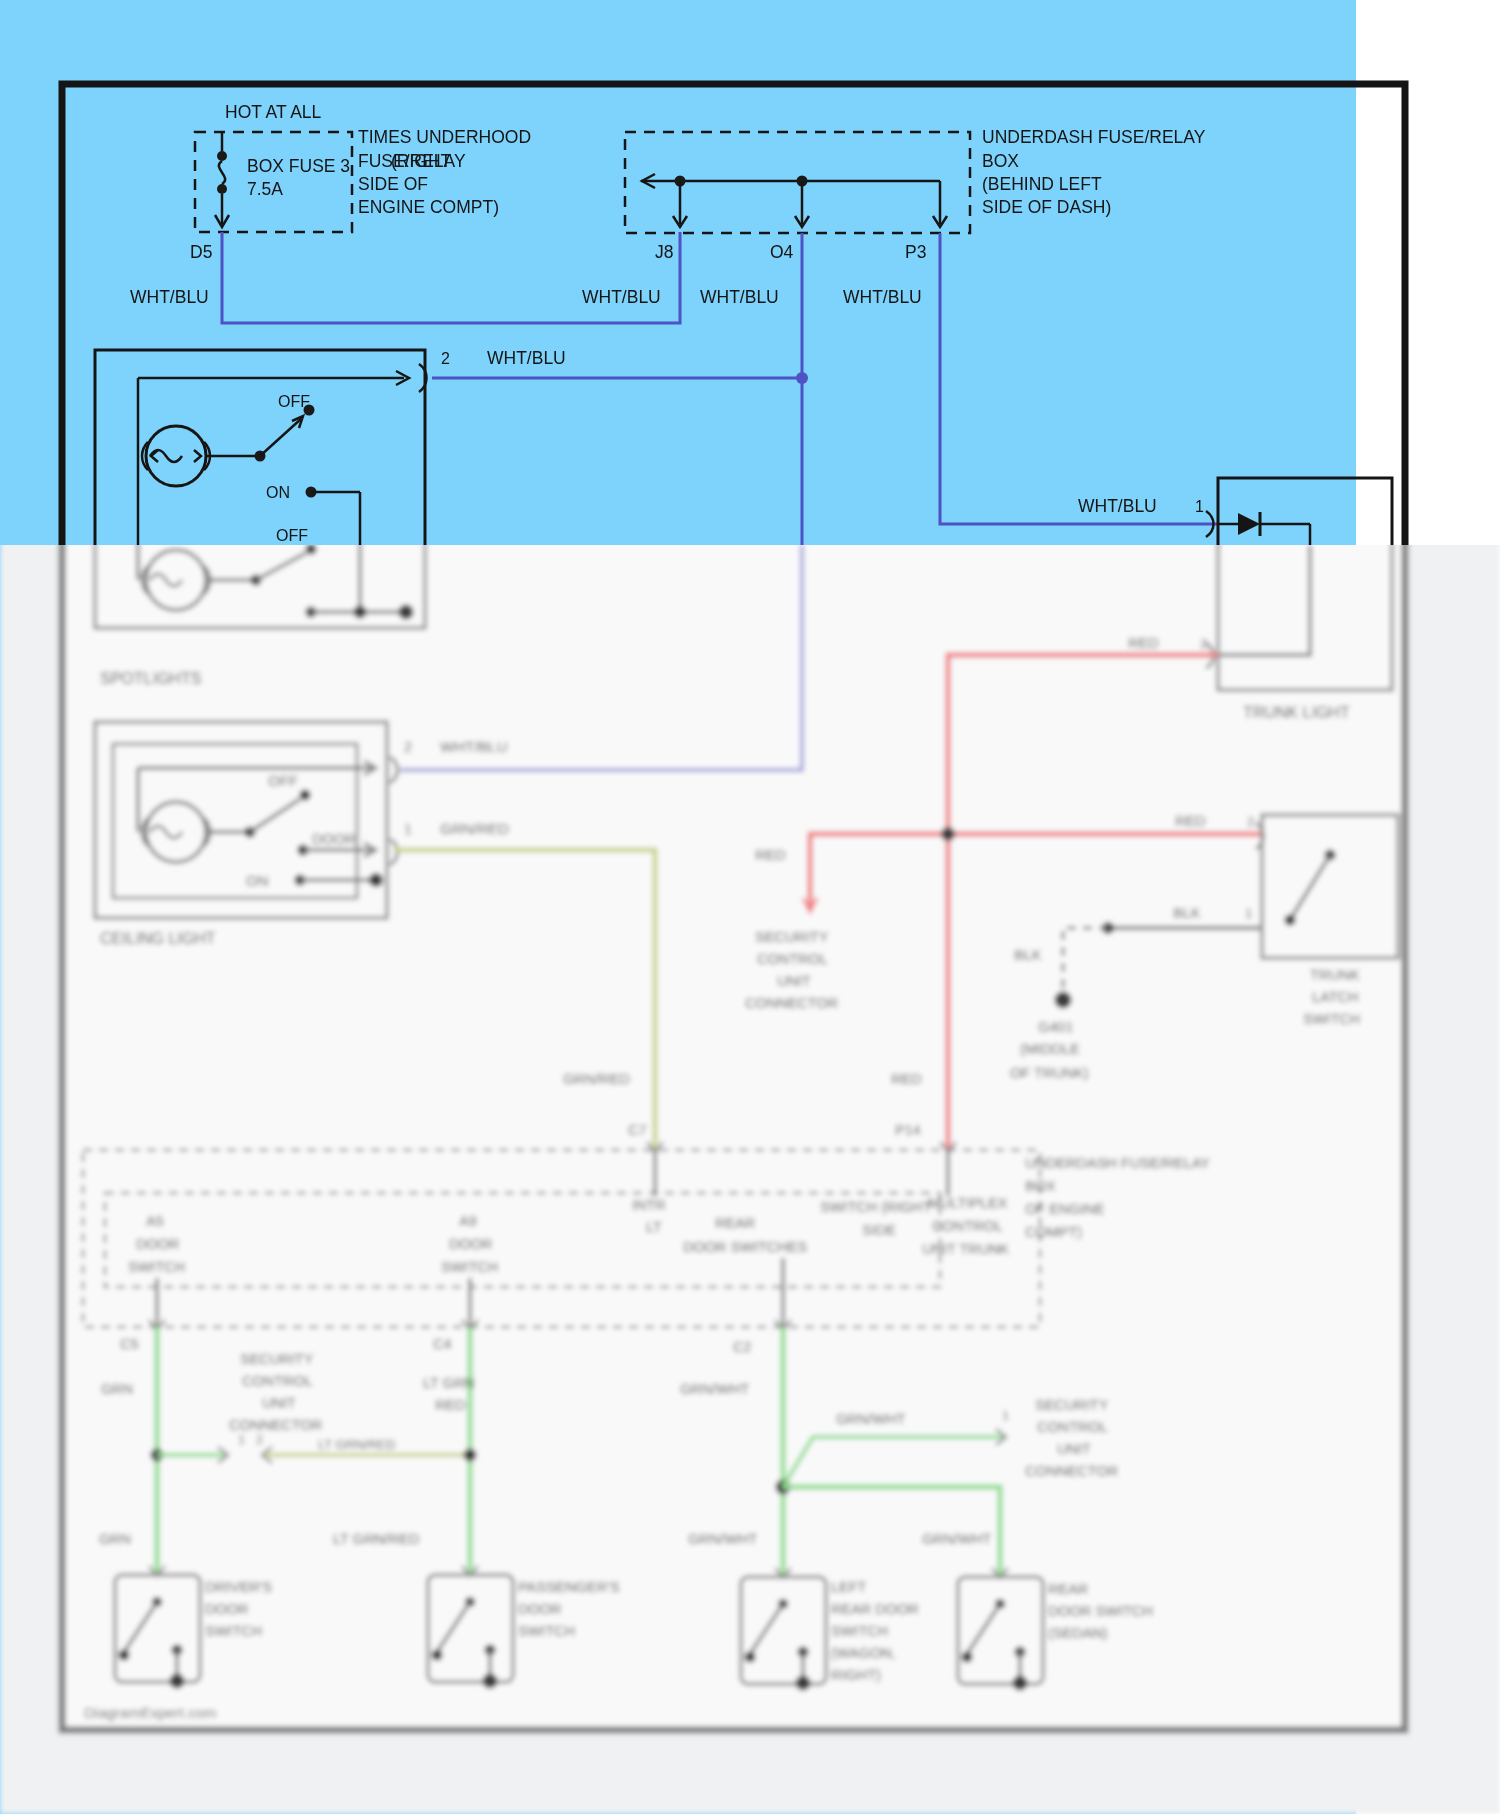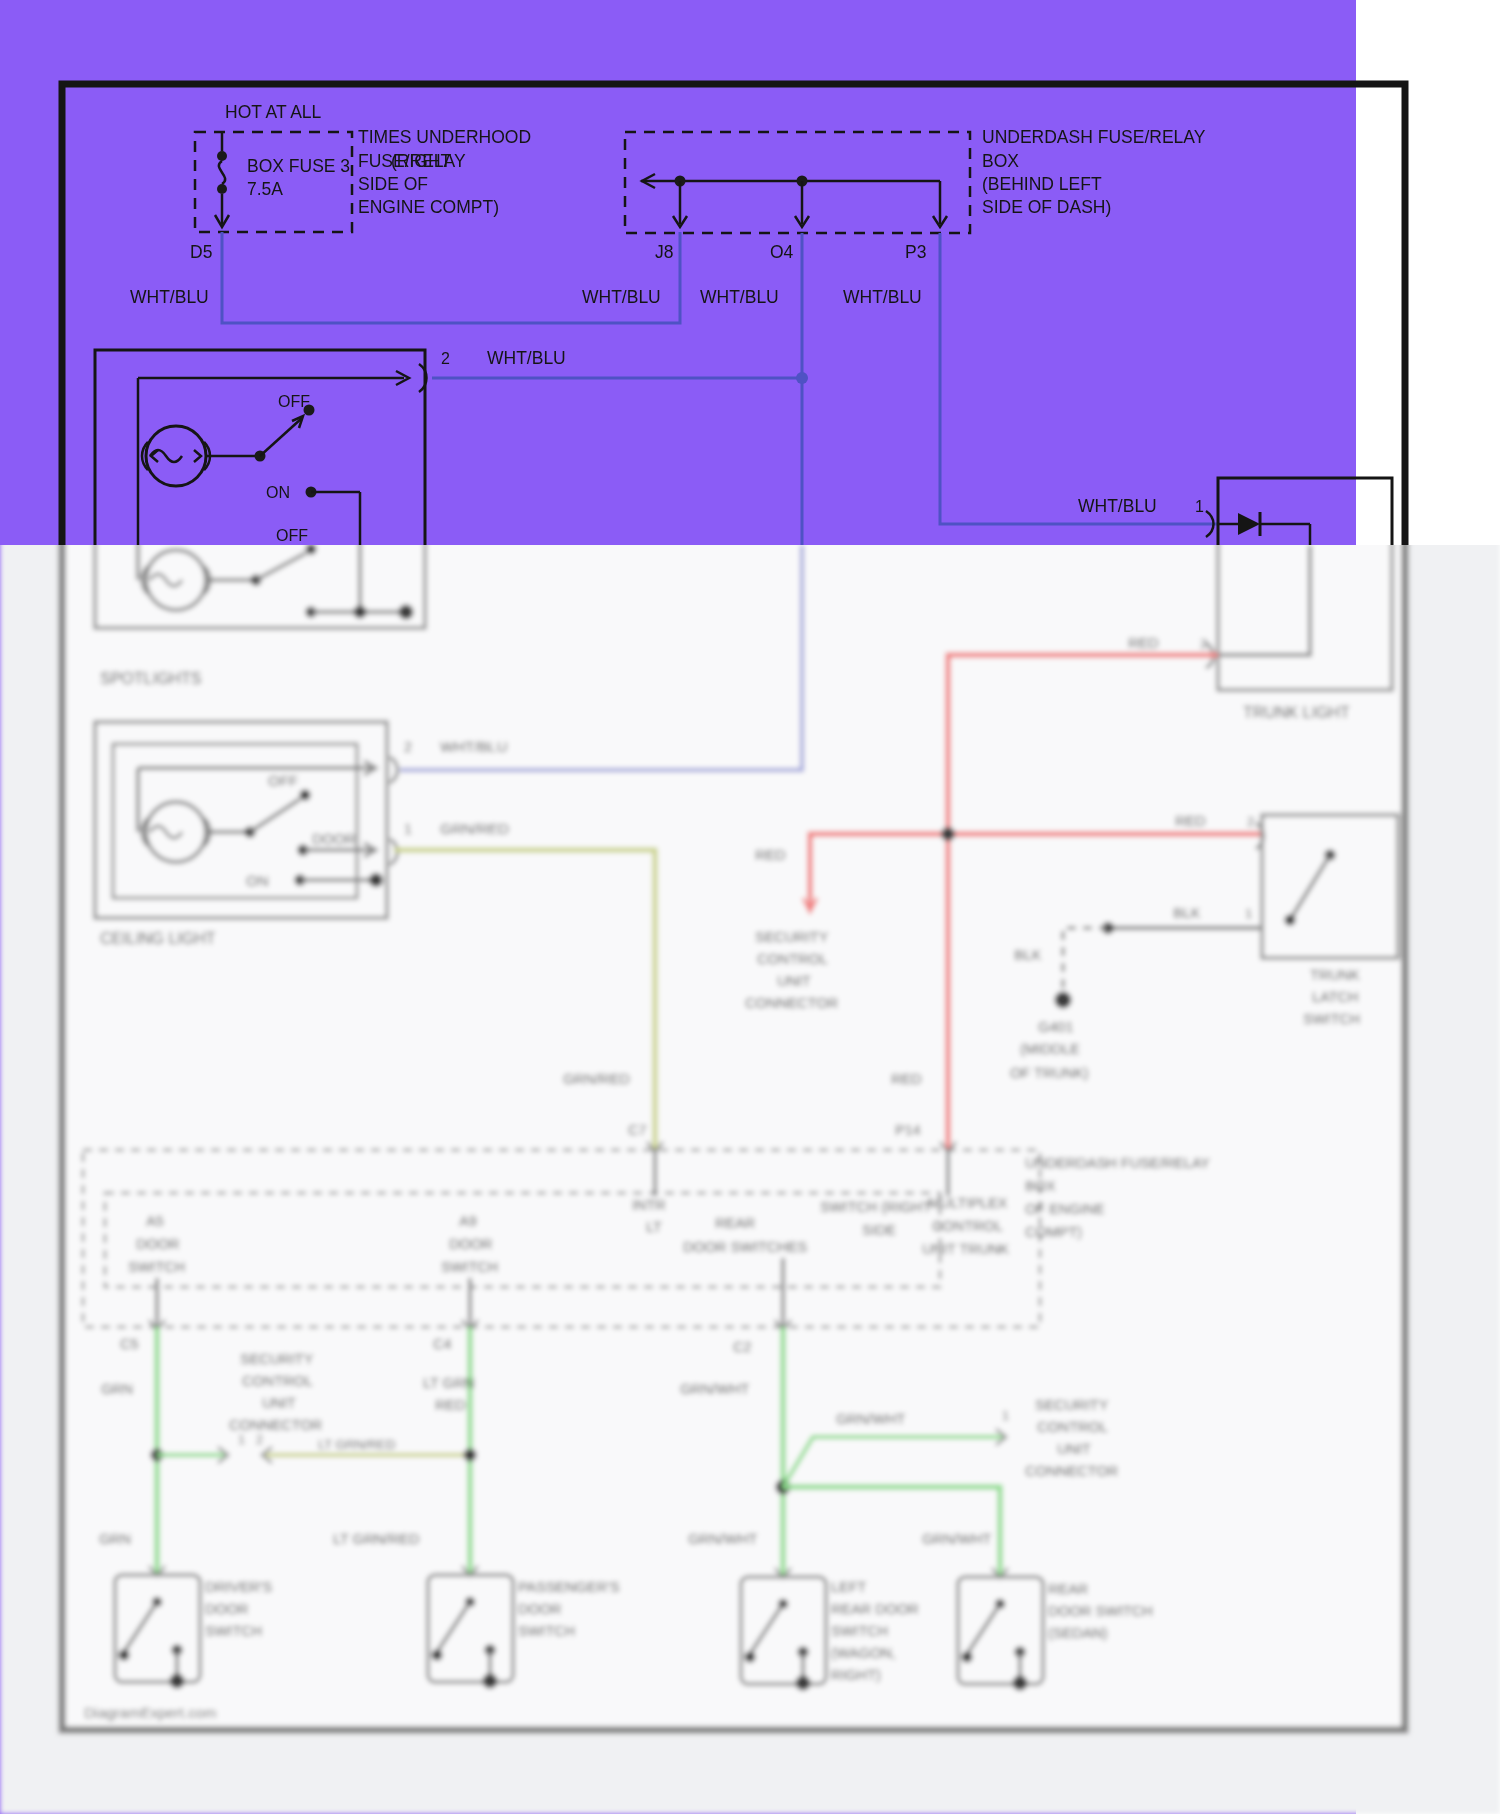--- a/index.html
+++ b/index.html
@@ -1,16 +1,16 @@
 <!DOCTYPE html>
 <html style="--wire-blue: #4f52c4; --wire-blue-faded: #a0a4da; --wire-red: #f08080; --wire-green: #8bdb8b; --wire-olive: #cbd38b;"><head>
 <meta charset="utf-8">
 <style>
   html,body{margin:0;padding:0;background:#ffffff;}
-  .page{width:1356px;height:1814px;position:relative;background:#8b5cf6;font-family:"Liberation Sans",sans-serif;}
+  .page{width:1356px;height:1814px;position:relative;background:#7dd3fc;font-family:"Liberation Sans",sans-serif;}
   svg{position:absolute;left:0;top:0;}
   text{font-family:"Liberation Sans",sans-serif;fill:#151515;}
   .t17{font-size:17.5px;}
   .t16{font-size:16px;}
   .t15{font-size:15px;}
   .t14{font-size:14.5px;}
   .t13{font-size:13px;}
   .t12{font-size:12.5px;}
   .ink{fill:#151515;}
   .bink{fill:#474747;}

